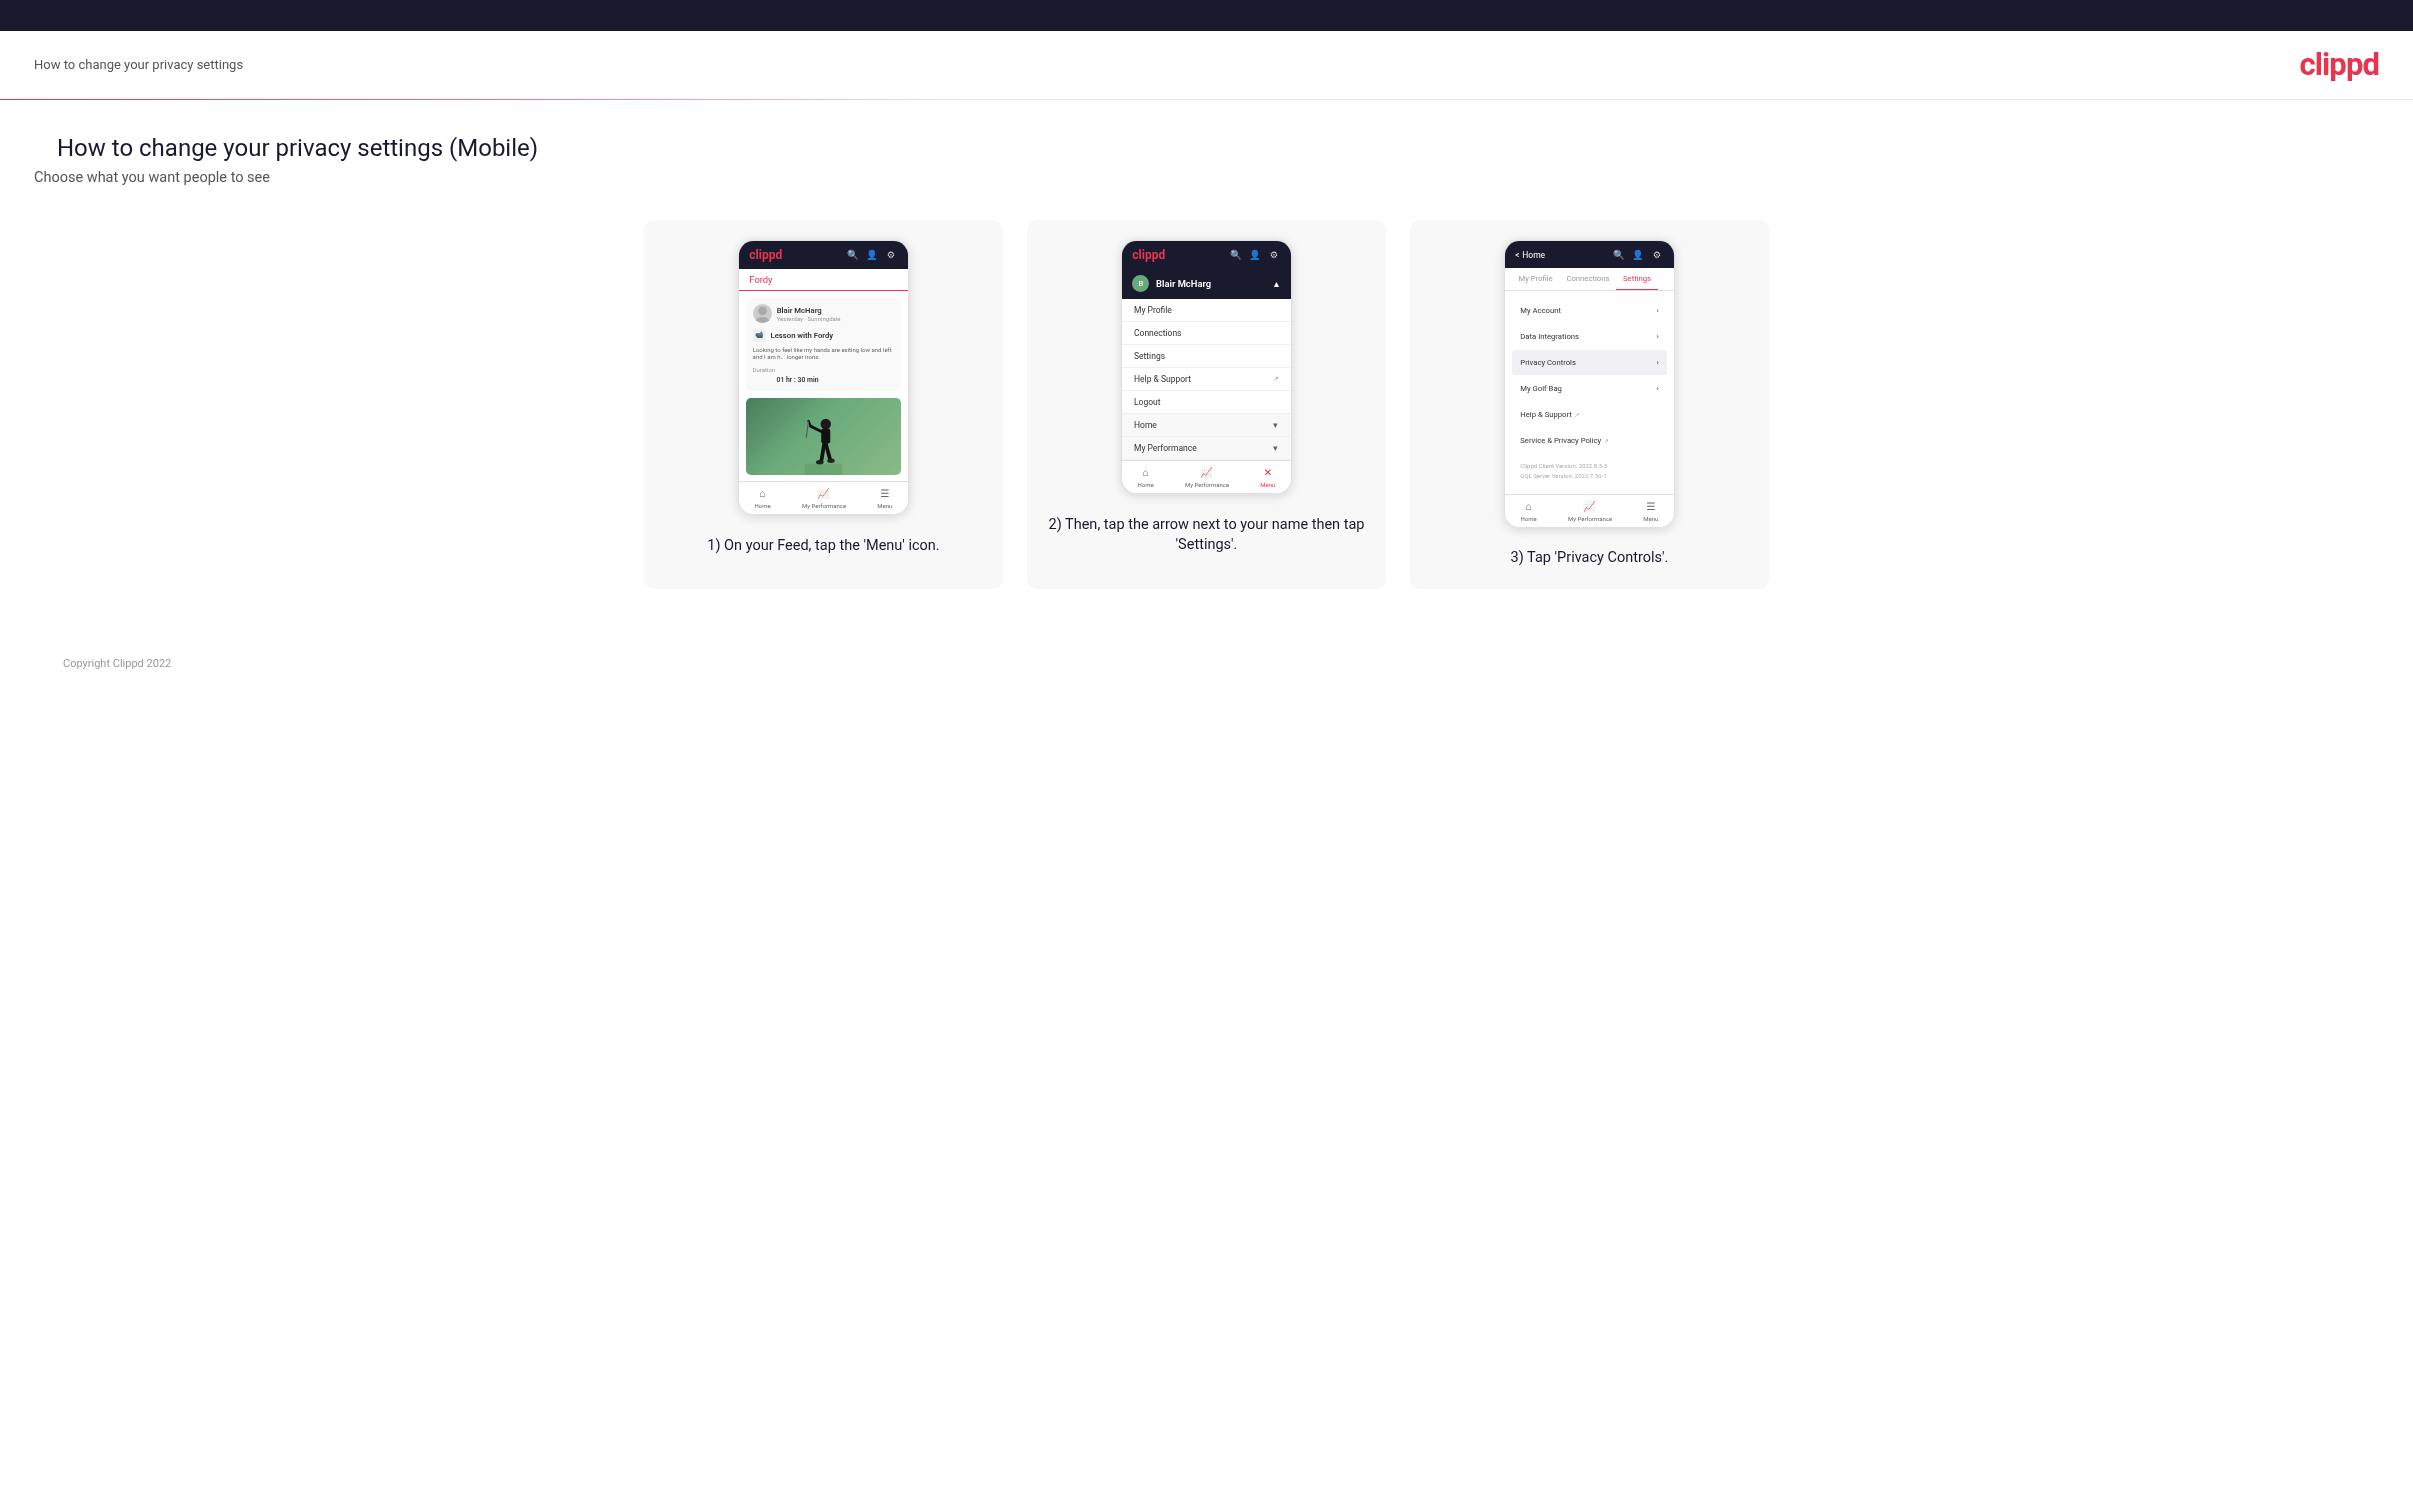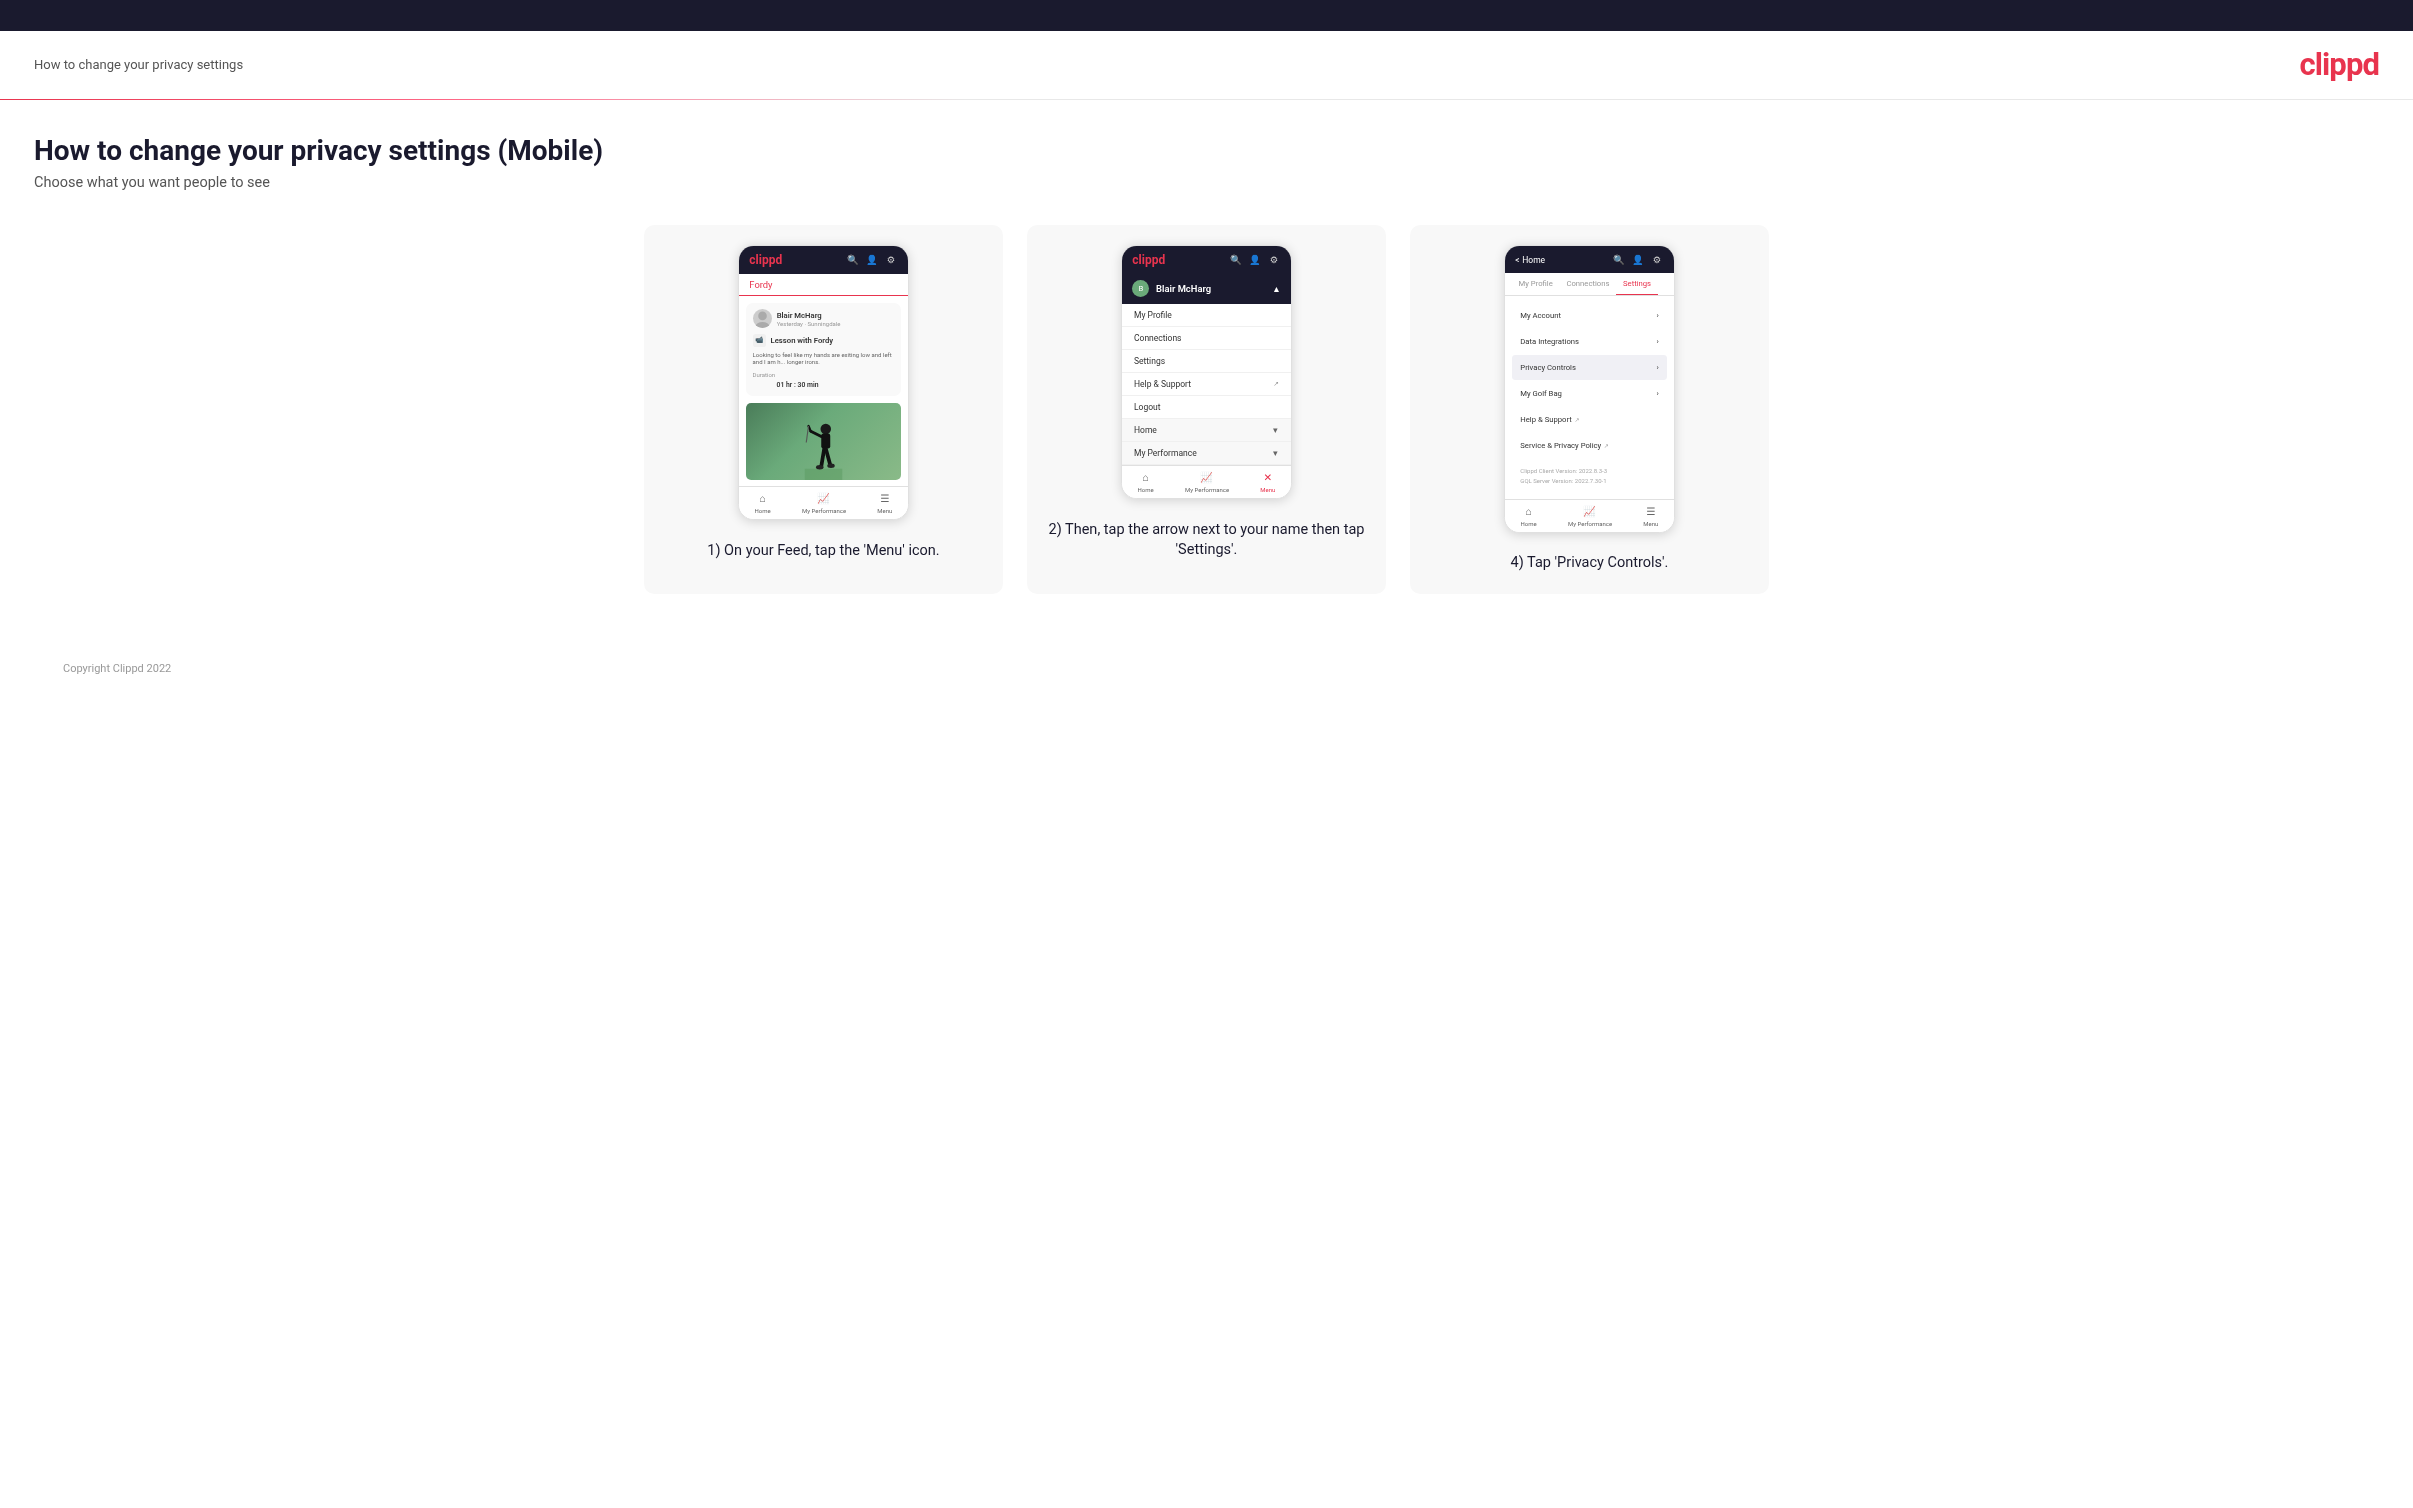--- a/index.html
+++ b/index.html
@@ -49,24 +49,25 @@
       color: #e8344e;
       letter-spacing: -0.9px;
     }
 
     
     .main-content {
       padding: 34px 34px 51px;
     }
 
     .page-title {
-      font-size: 28px;
-      font-weight: 700;
+      font-size: 24px;
+      font-weight: 400;
       color: #1a1a2e;
       margin-bottom: 6.8px;
+      margin-left: 23px;
     }
 
     .page-subtitle {
       font-size: 14.5px;
       color: #555;
       margin-bottom: 34px;
     }
 
     
     .steps-container {
@@ -660,21 +661,21 @@
           <div class="bottom-bar-item">
             <span class="bottom-bar-icon">📈</span>
             <span class="bottom-bar-label">My Performance</span>
           </div>
           <div class="bottom-bar-item">
             <span class="bottom-bar-icon">☰</span>
             <span class="bottom-bar-label">Menu</span>
           </div>
         </div>
       </div>
-      <p class="step-description">4) Tap 'Privacy Controls'.</p>
+      <p class="step-description">3) Tap 'Privacy Controls'.</p>
     </div>
 
   </div>
 </div>
 
 <div class="footer">
   <span>Copyright Clippd 2022</span>
 </div>
 
 

